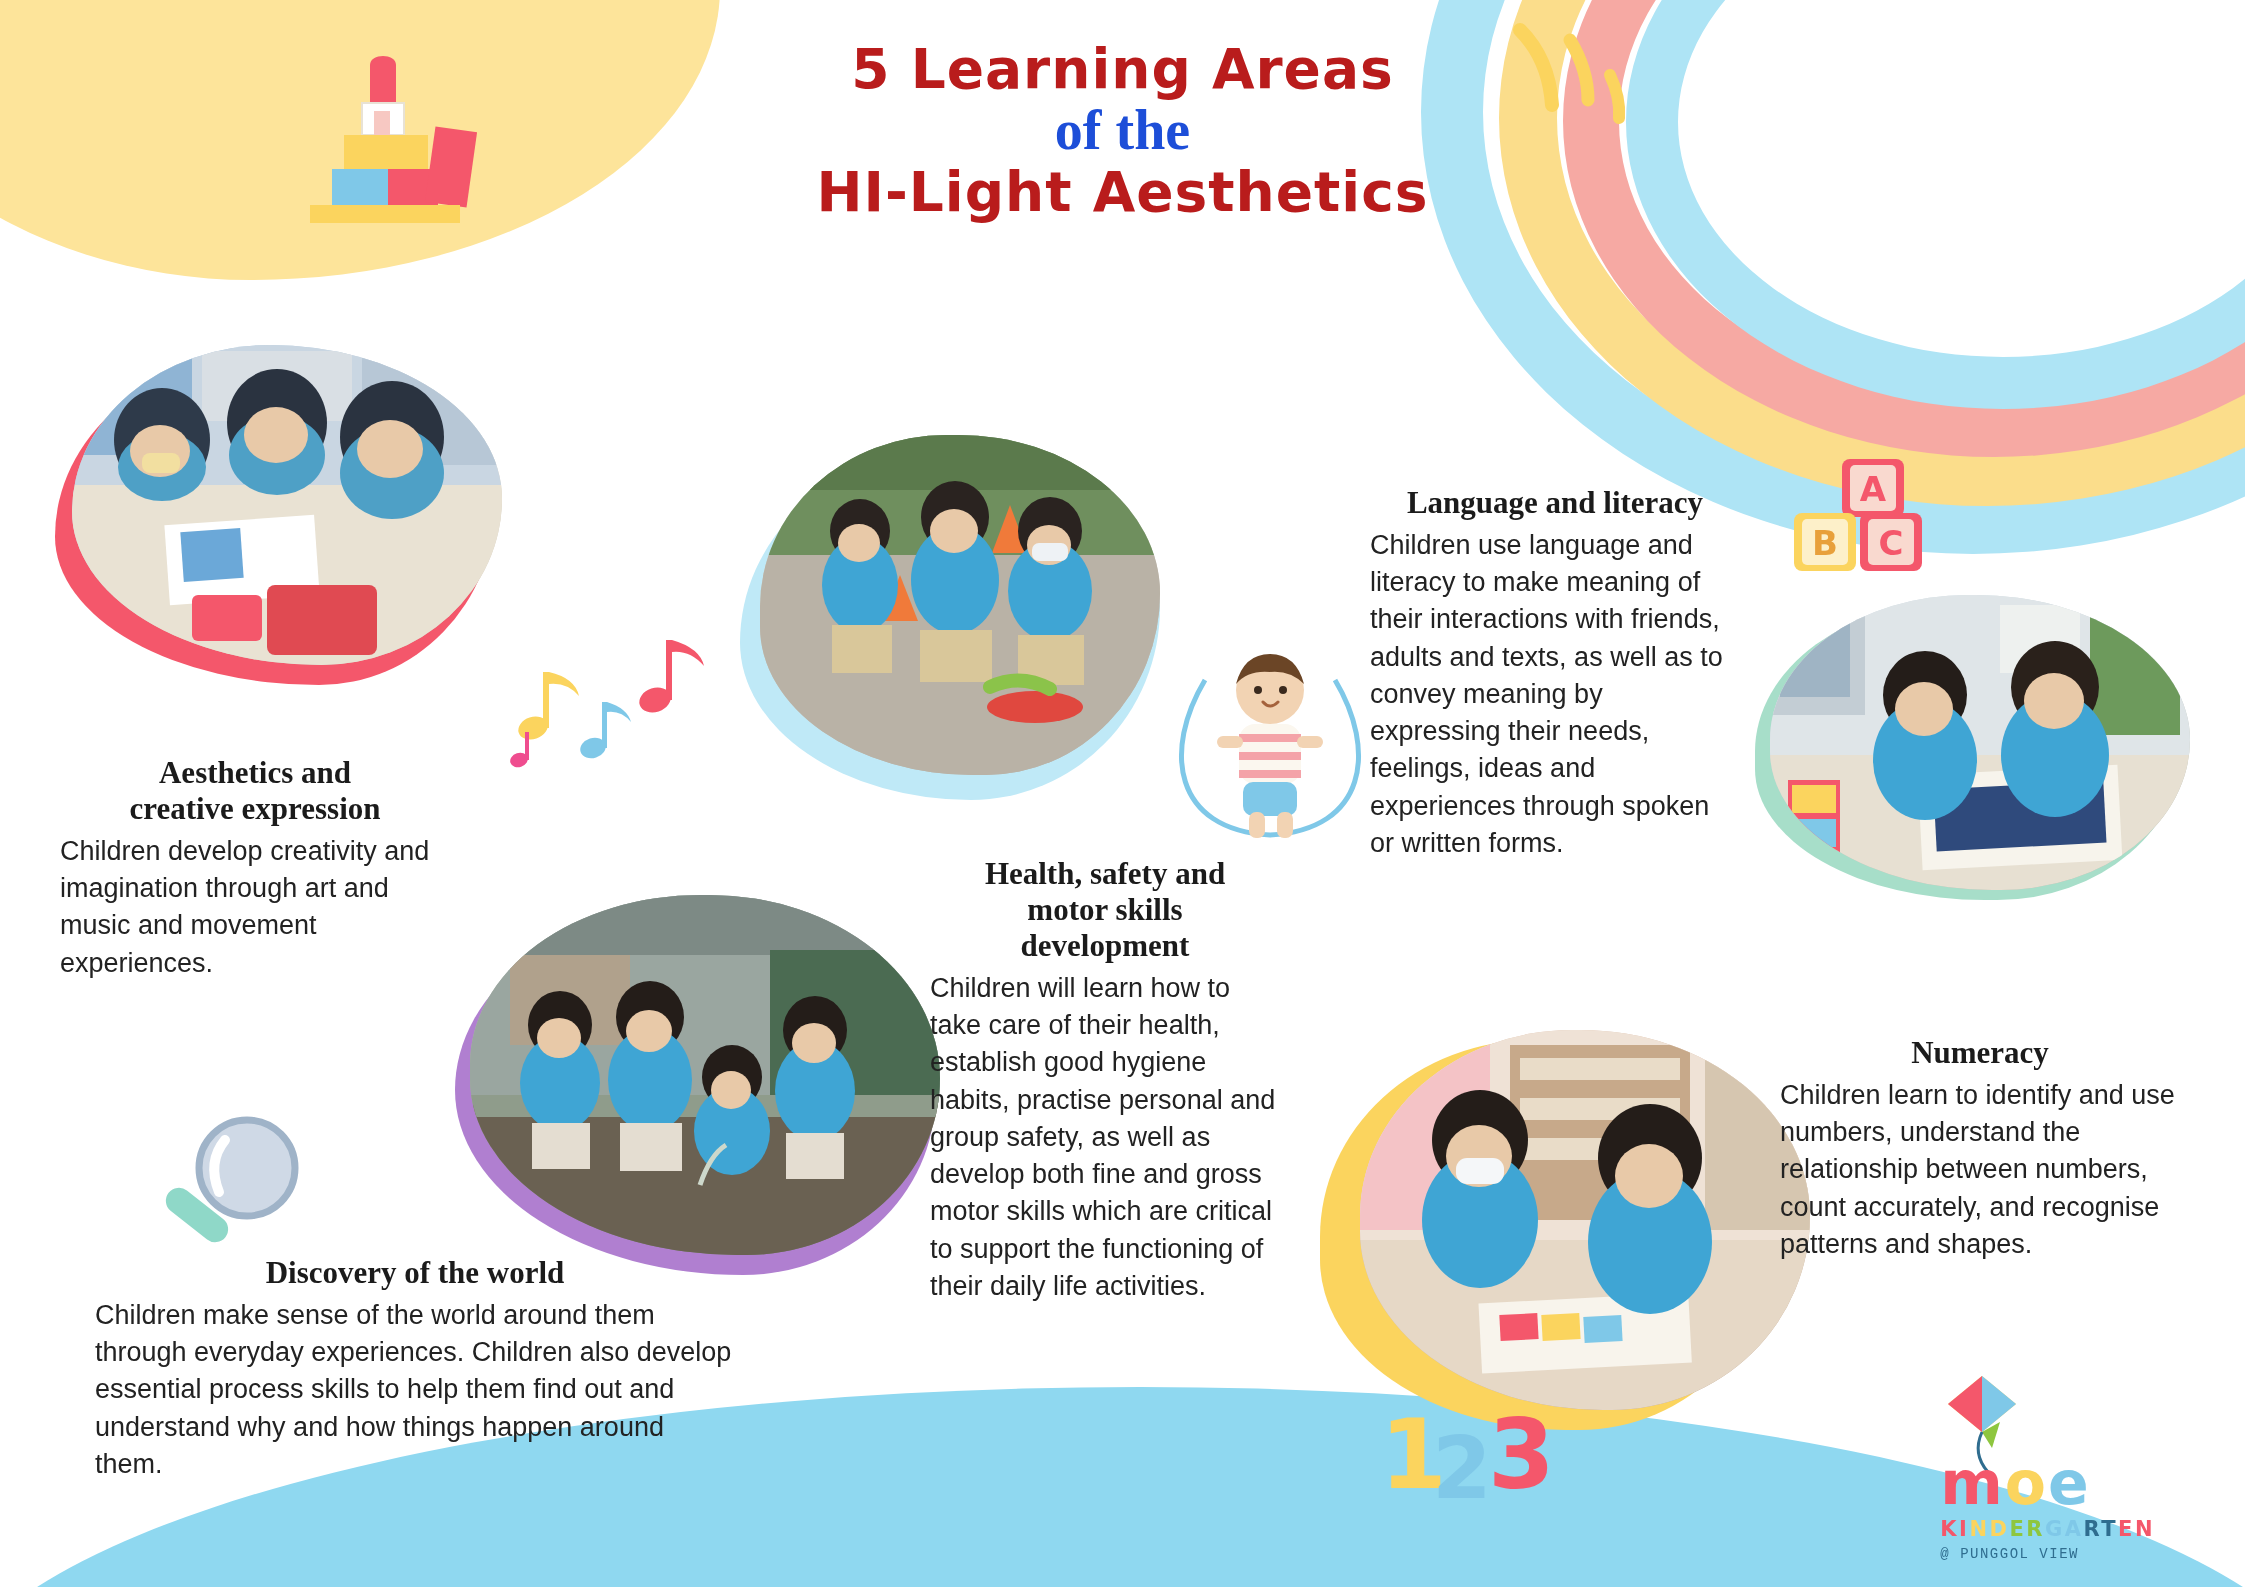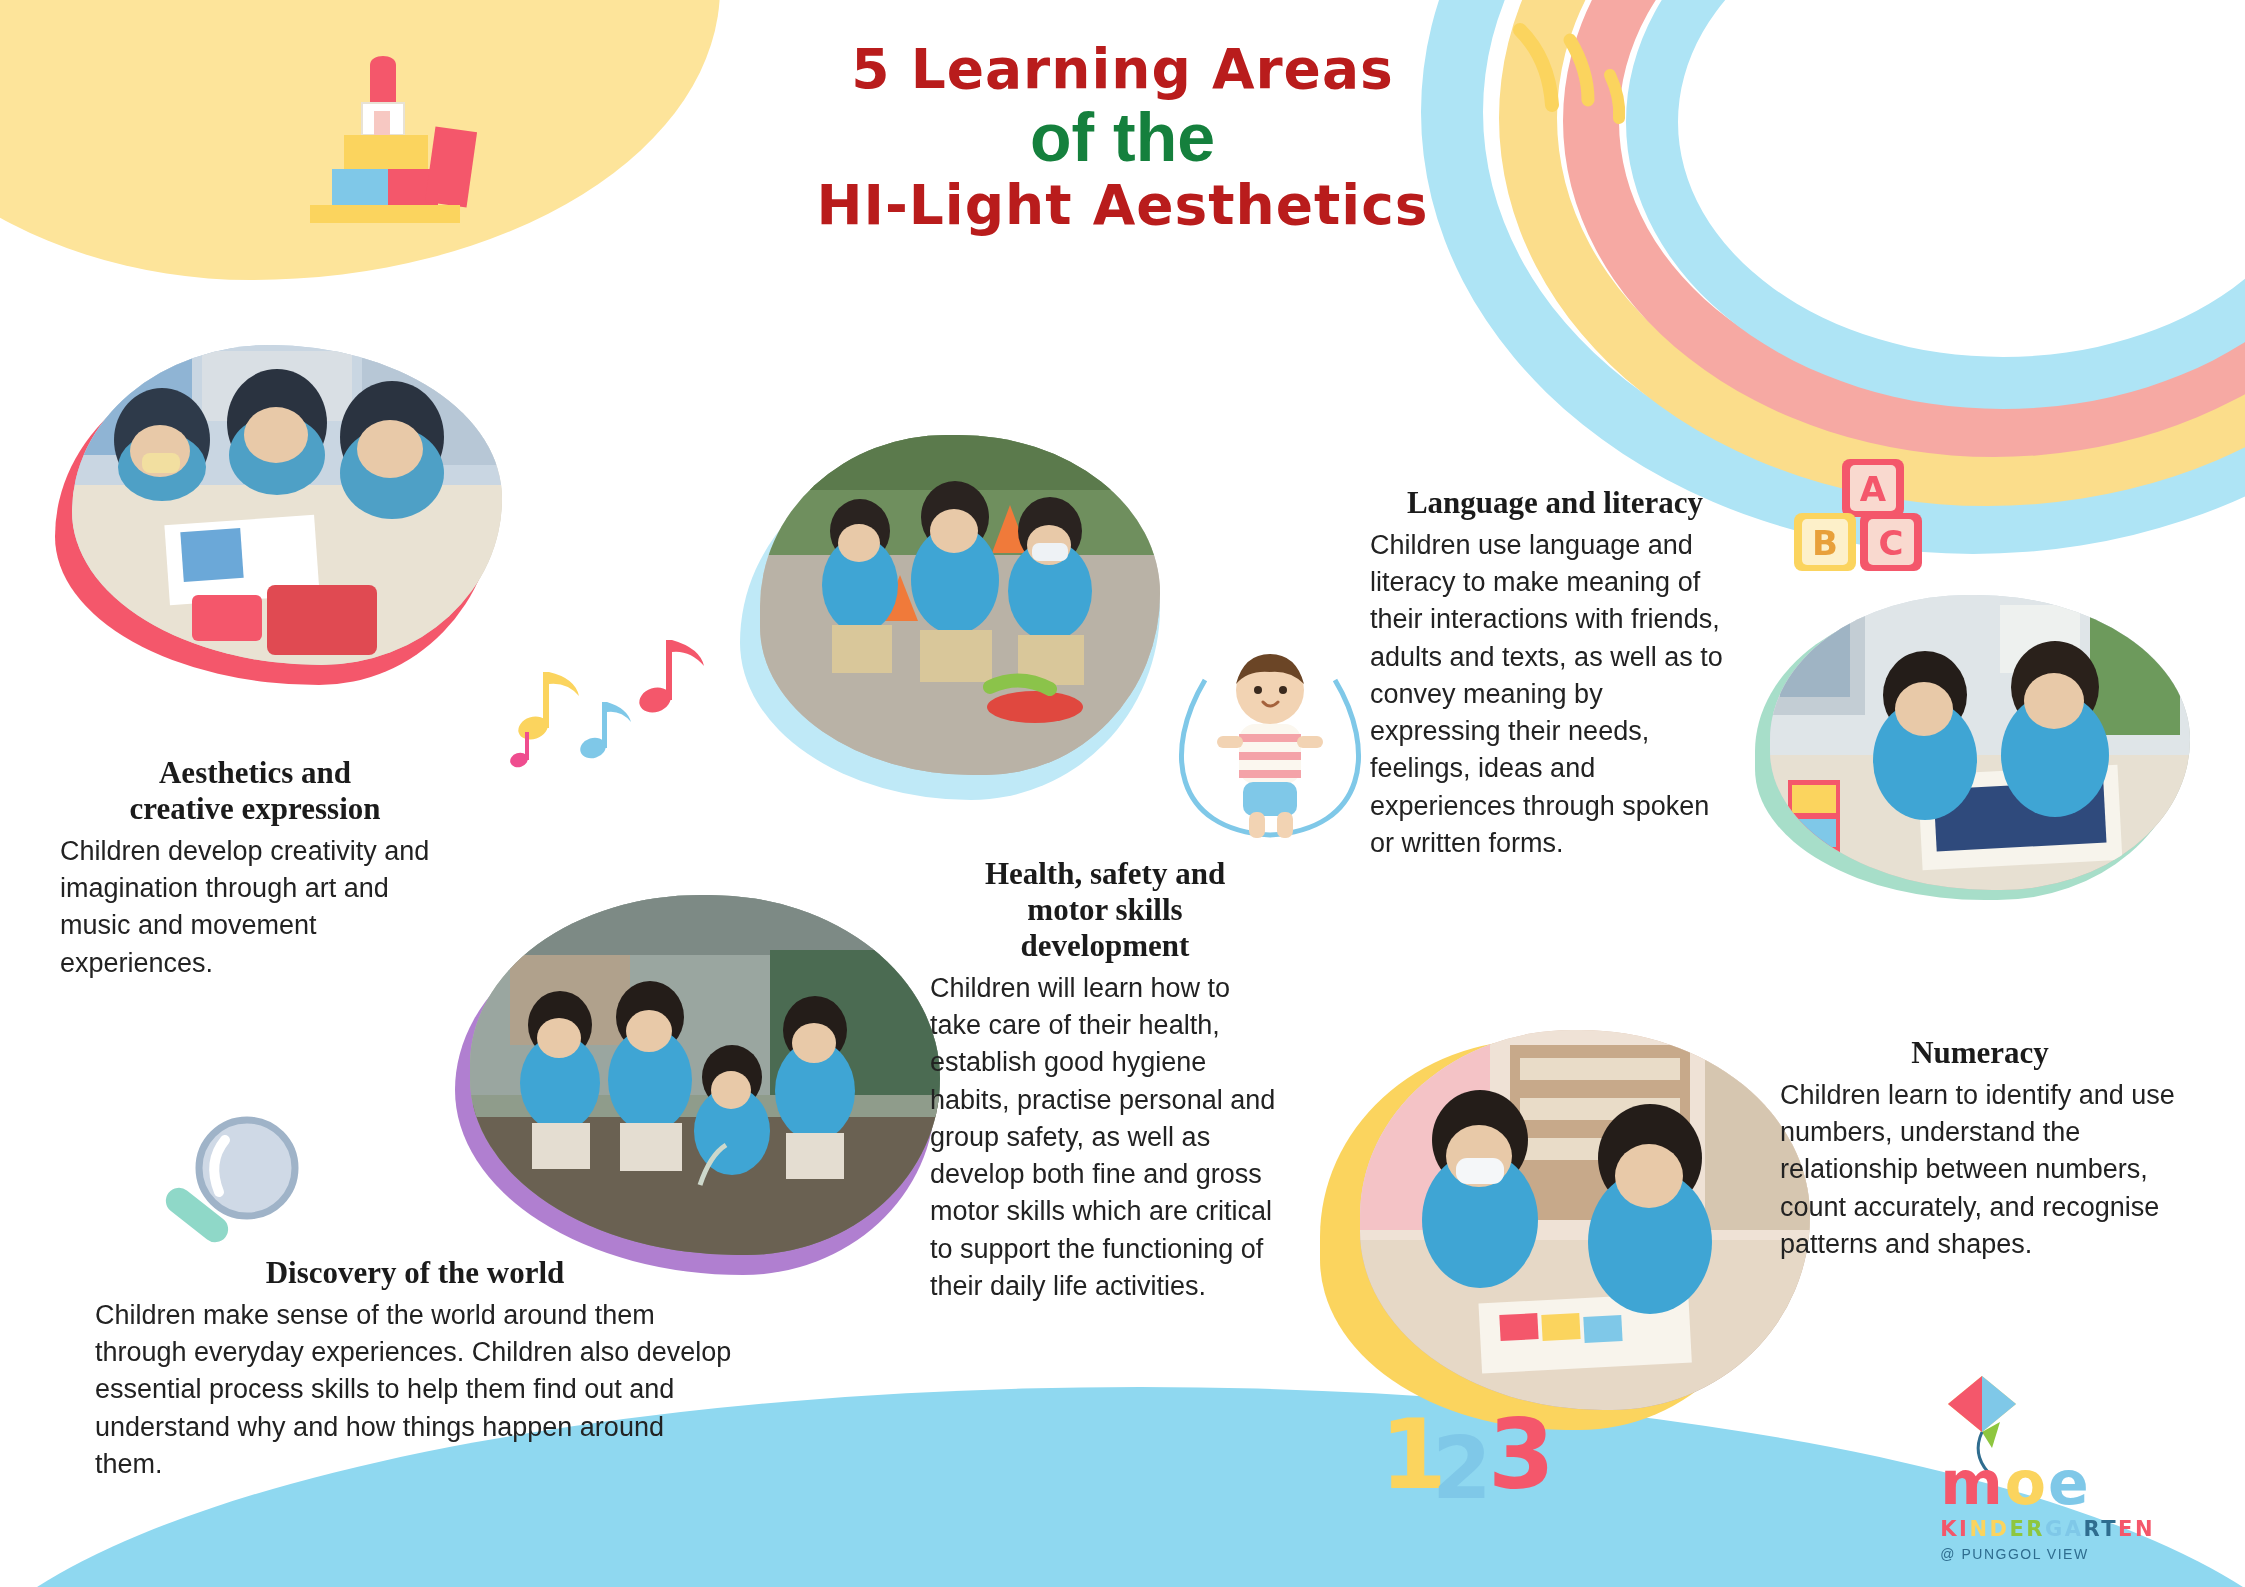--- a/index.html
+++ b/index.html
@@ -68,24 +68,24 @@
   }
   .title-line1, .title-line3 {
     font-family: "DejaVu Sans", sans-serif;
     font-weight: bold;
     color: #b91c1c;
     font-size: 55px;
     letter-spacing: 1px;
     line-height: 1.06;
   }
   .title-line2 {
-    font-family: Liberation Sans, sans-serif;
+    font-family: Liberation Serif, serif;
     font-weight: bold;
-    color: #15803d;
-    font-size: 68px;
+    color: #1d4ed8;
+    font-size: 56px;
     line-height: 1.15;
   }
 
   
   .sparkle {
     position: absolute;
     left: 1500px;
     top: 20px;
     z-index: 6;
   }
@@ -216,21 +216,21 @@
     line-height: 1;
   }
   .logo-kg {
     font-family: "DejaVu Sans", sans-serif;
     font-weight: bold;
     font-size: 21px;
     letter-spacing: 2.5px;
     margin-top: 4px;
   }
   .logo-loc {
-    font-family: Liberation Sans, sans-serif;
+    font-family: Liberation Mono, monospace;
     font-size: 14px;
     letter-spacing: 1.5px;
     color: #2f6d8f;
     margin-top: 5px;
   }
 </style>
 </head>
 <body>
 
 <div class="bg-yellow-blob"></div>

